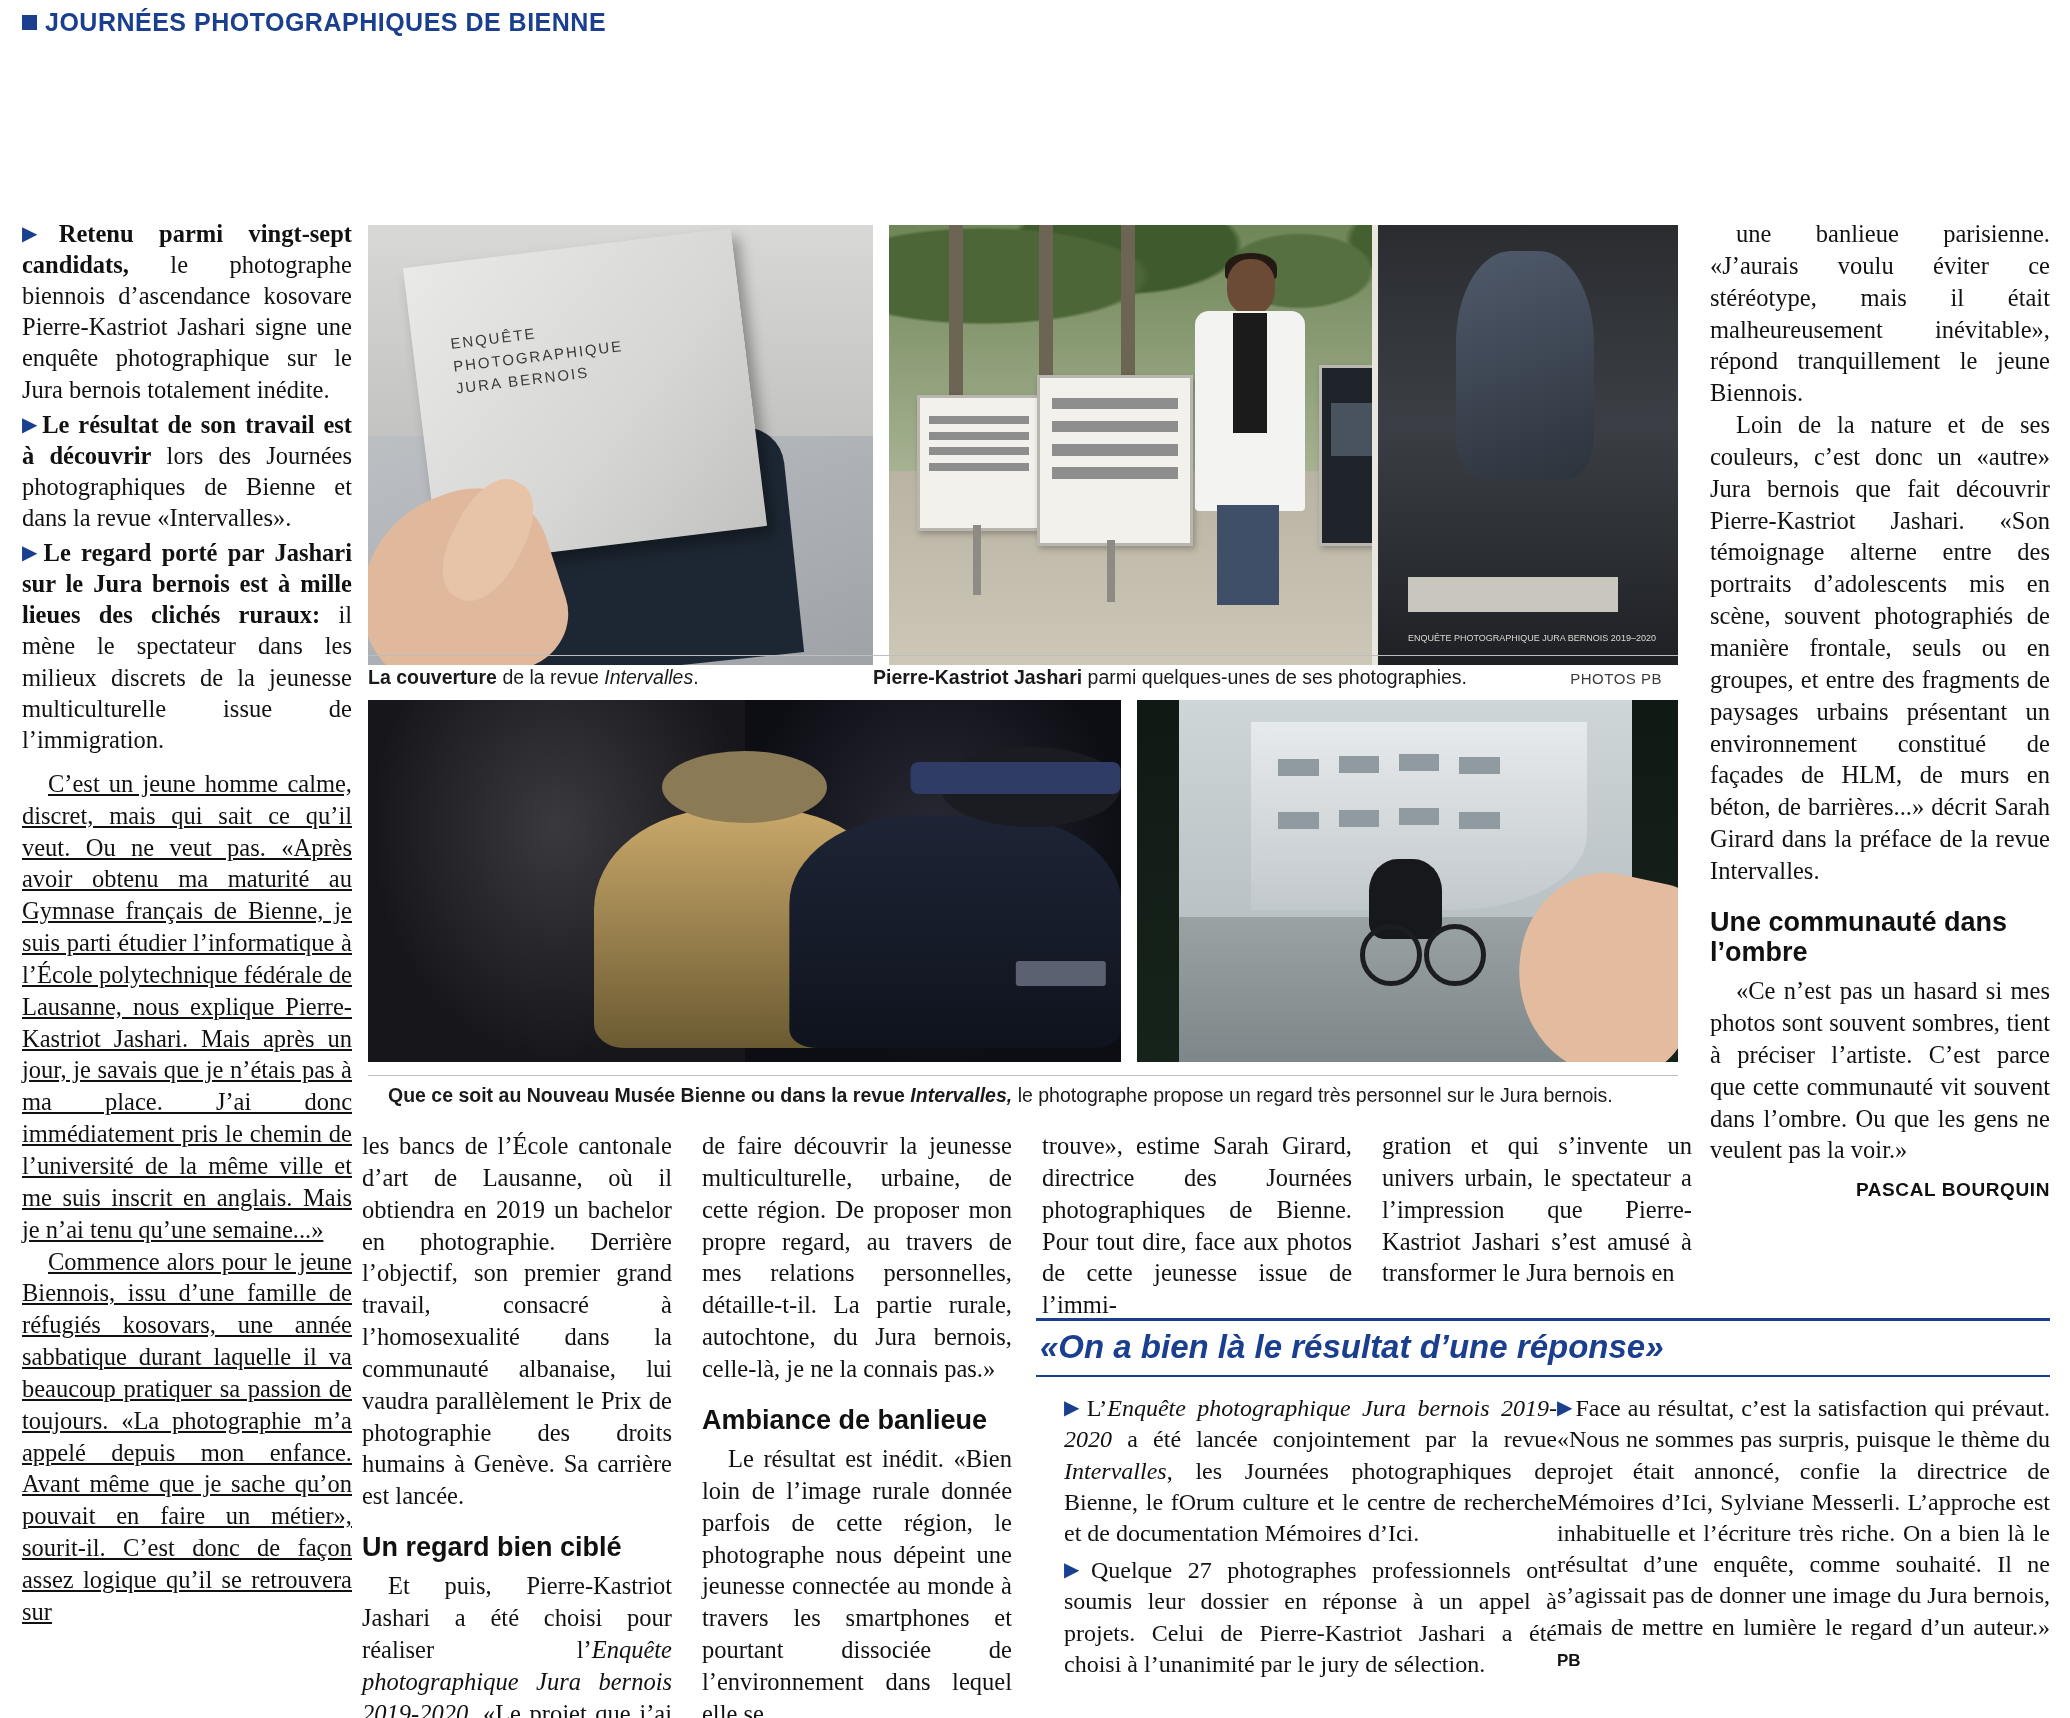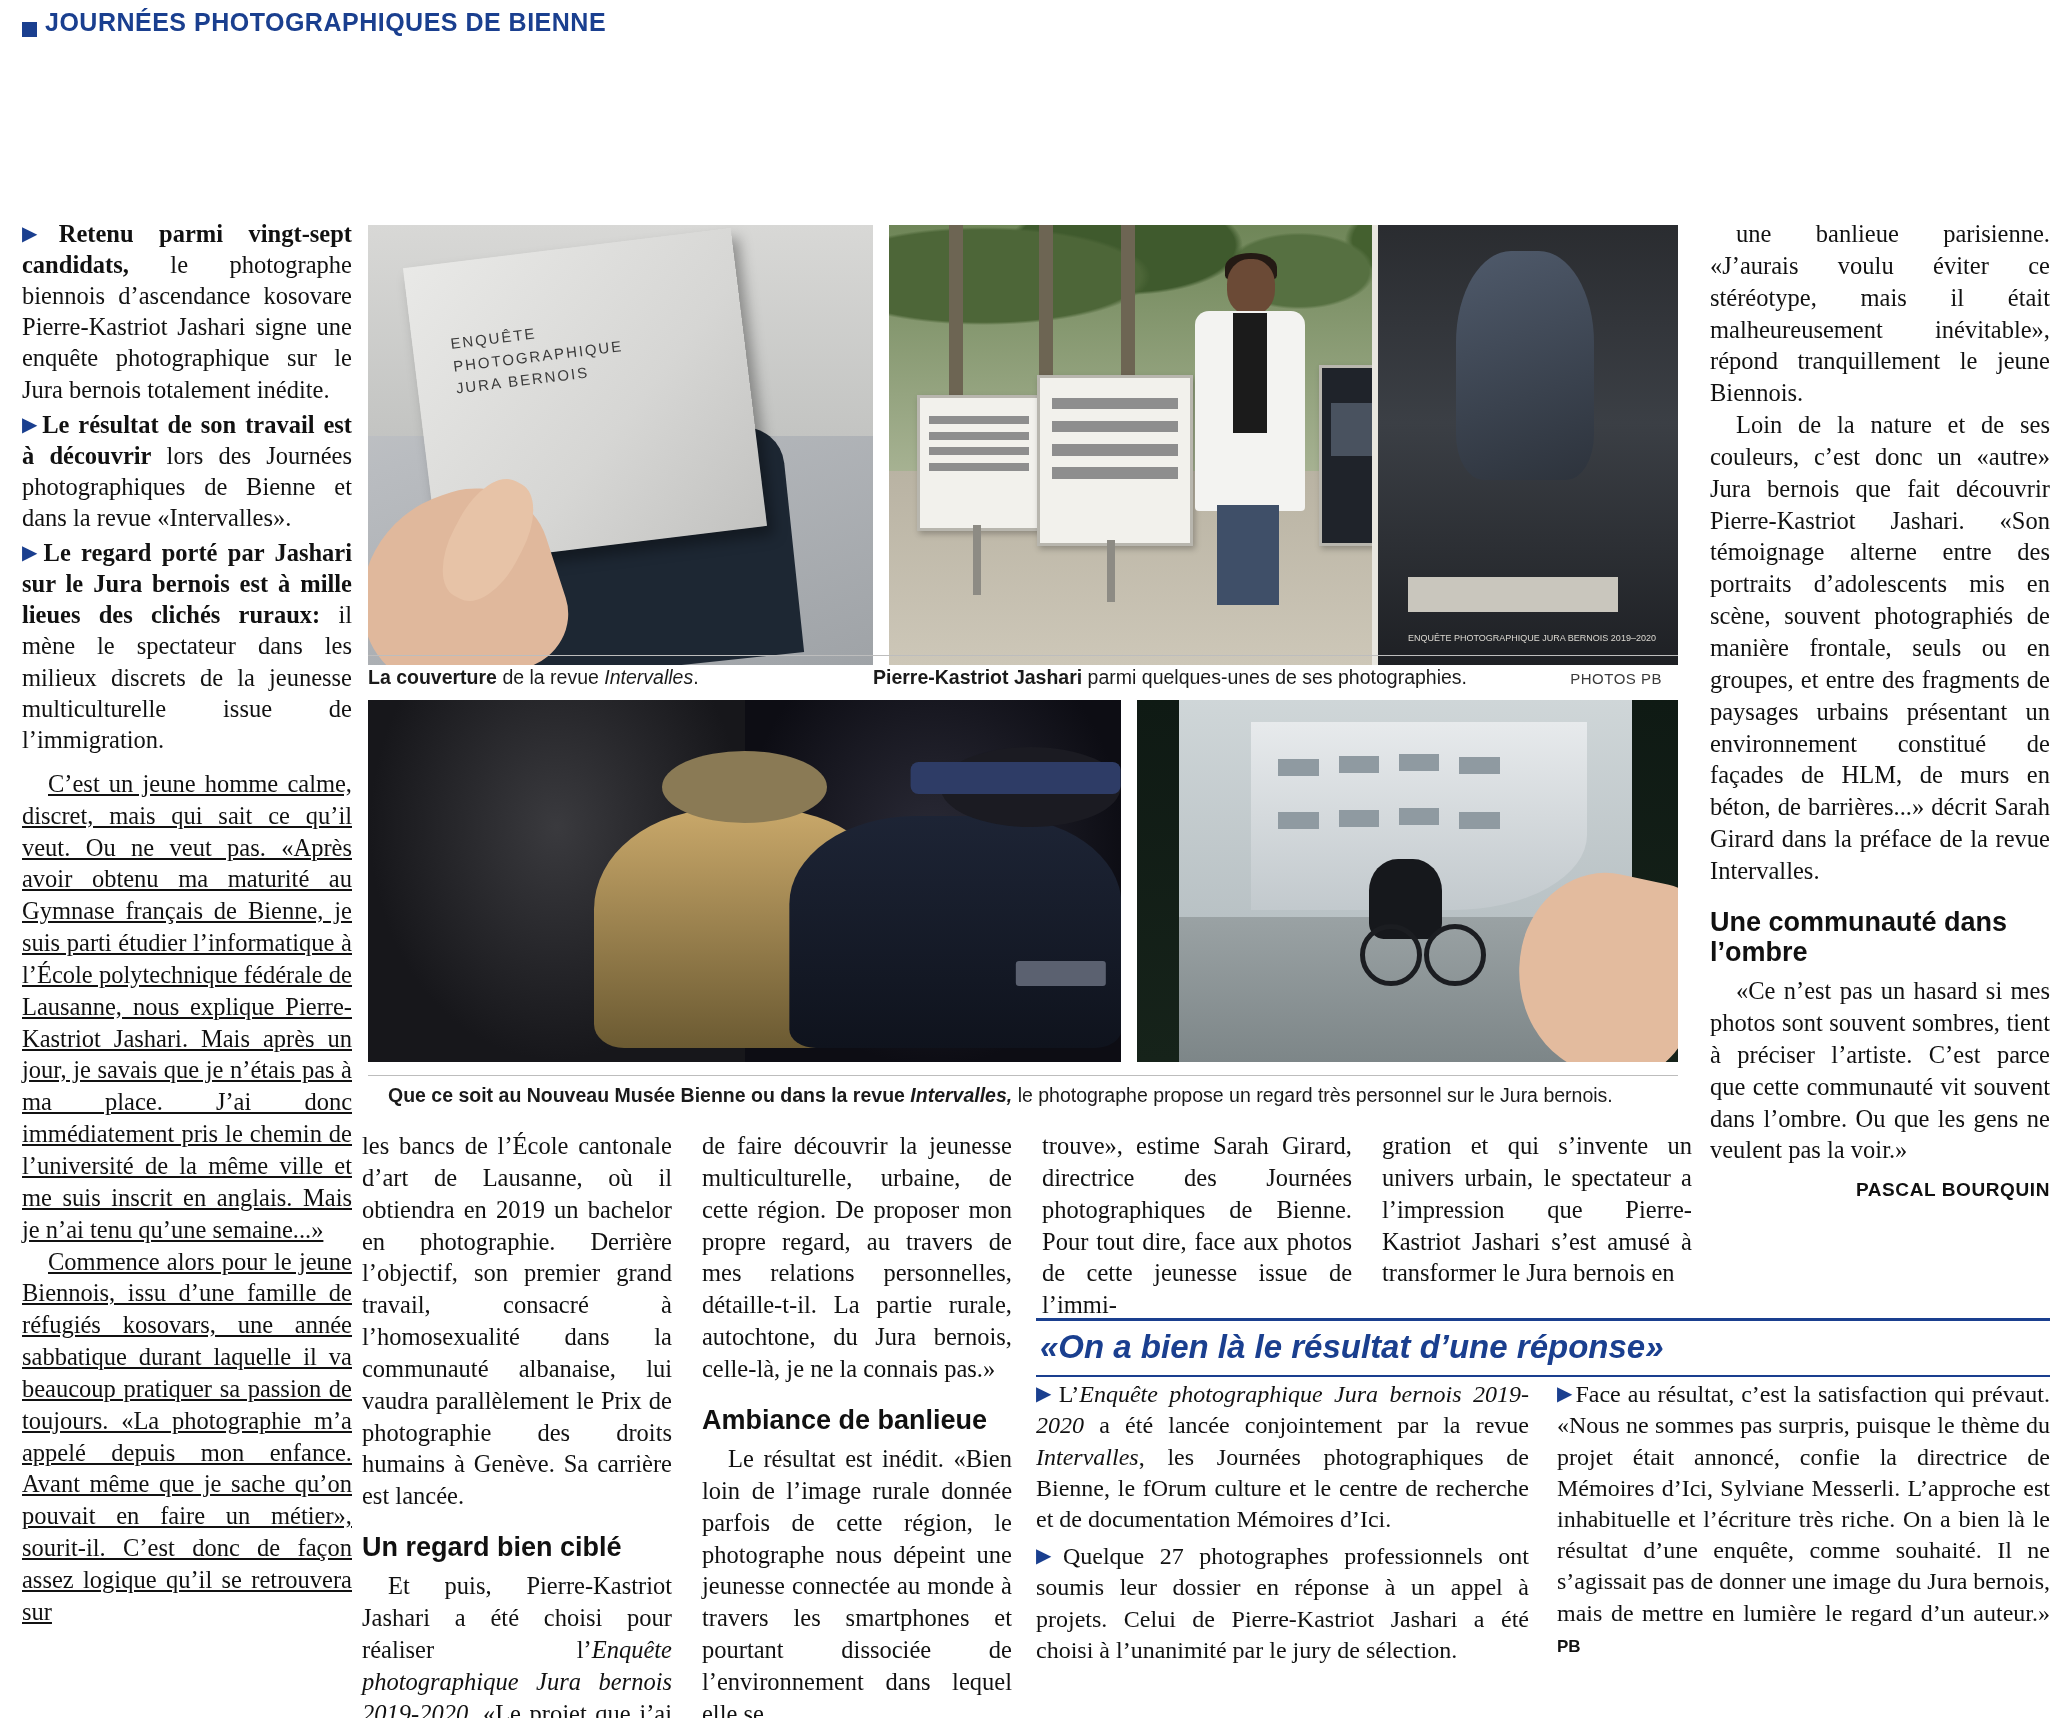--- a/index.html
+++ b/index.html
@@ -21,21 +21,21 @@
     padding: 0;
     box-sizing: border-box;
   }
 
   
   .kicker-wrap {
     position: absolute;
     left: 22px;
     top: 8px;
     display: flex;
-    align-items: flex-end;
+    align-items: center;
     gap: 8px;
   }
   .kicker-square {
     width: 15px;
     height: 15px;
     background: #1a3f8f;
     display: inline-block;
   }
   .kicker-text {
     font-family: "Liberation Sans", sans-serif;
@@ -420,22 +420,22 @@
     font-style: italic;
     font-size: 33px;
     color: #1a3f8f;
     border-top: 3px solid #1a3f8f;
     border-bottom: 2px solid #1a3f8f;
     padding: 8px 0 10px 4px;
     line-height: 1.1;
   }
   .boxout-cols {
     display: flex;
-    gap: 28px;
-    margin-top: 2px;
+    margin-top: 16px;
+    justify-content: flex-end;
   }
   .boxout-col {
     width: 493px;
     font-size: 24px;
     line-height: 1.3;
     text-align: justify;
   }
   .boxout-col p { margin: 0 0 6px 0; }
   .boxout-col i { font-style: italic; }
   .bo-initials {

